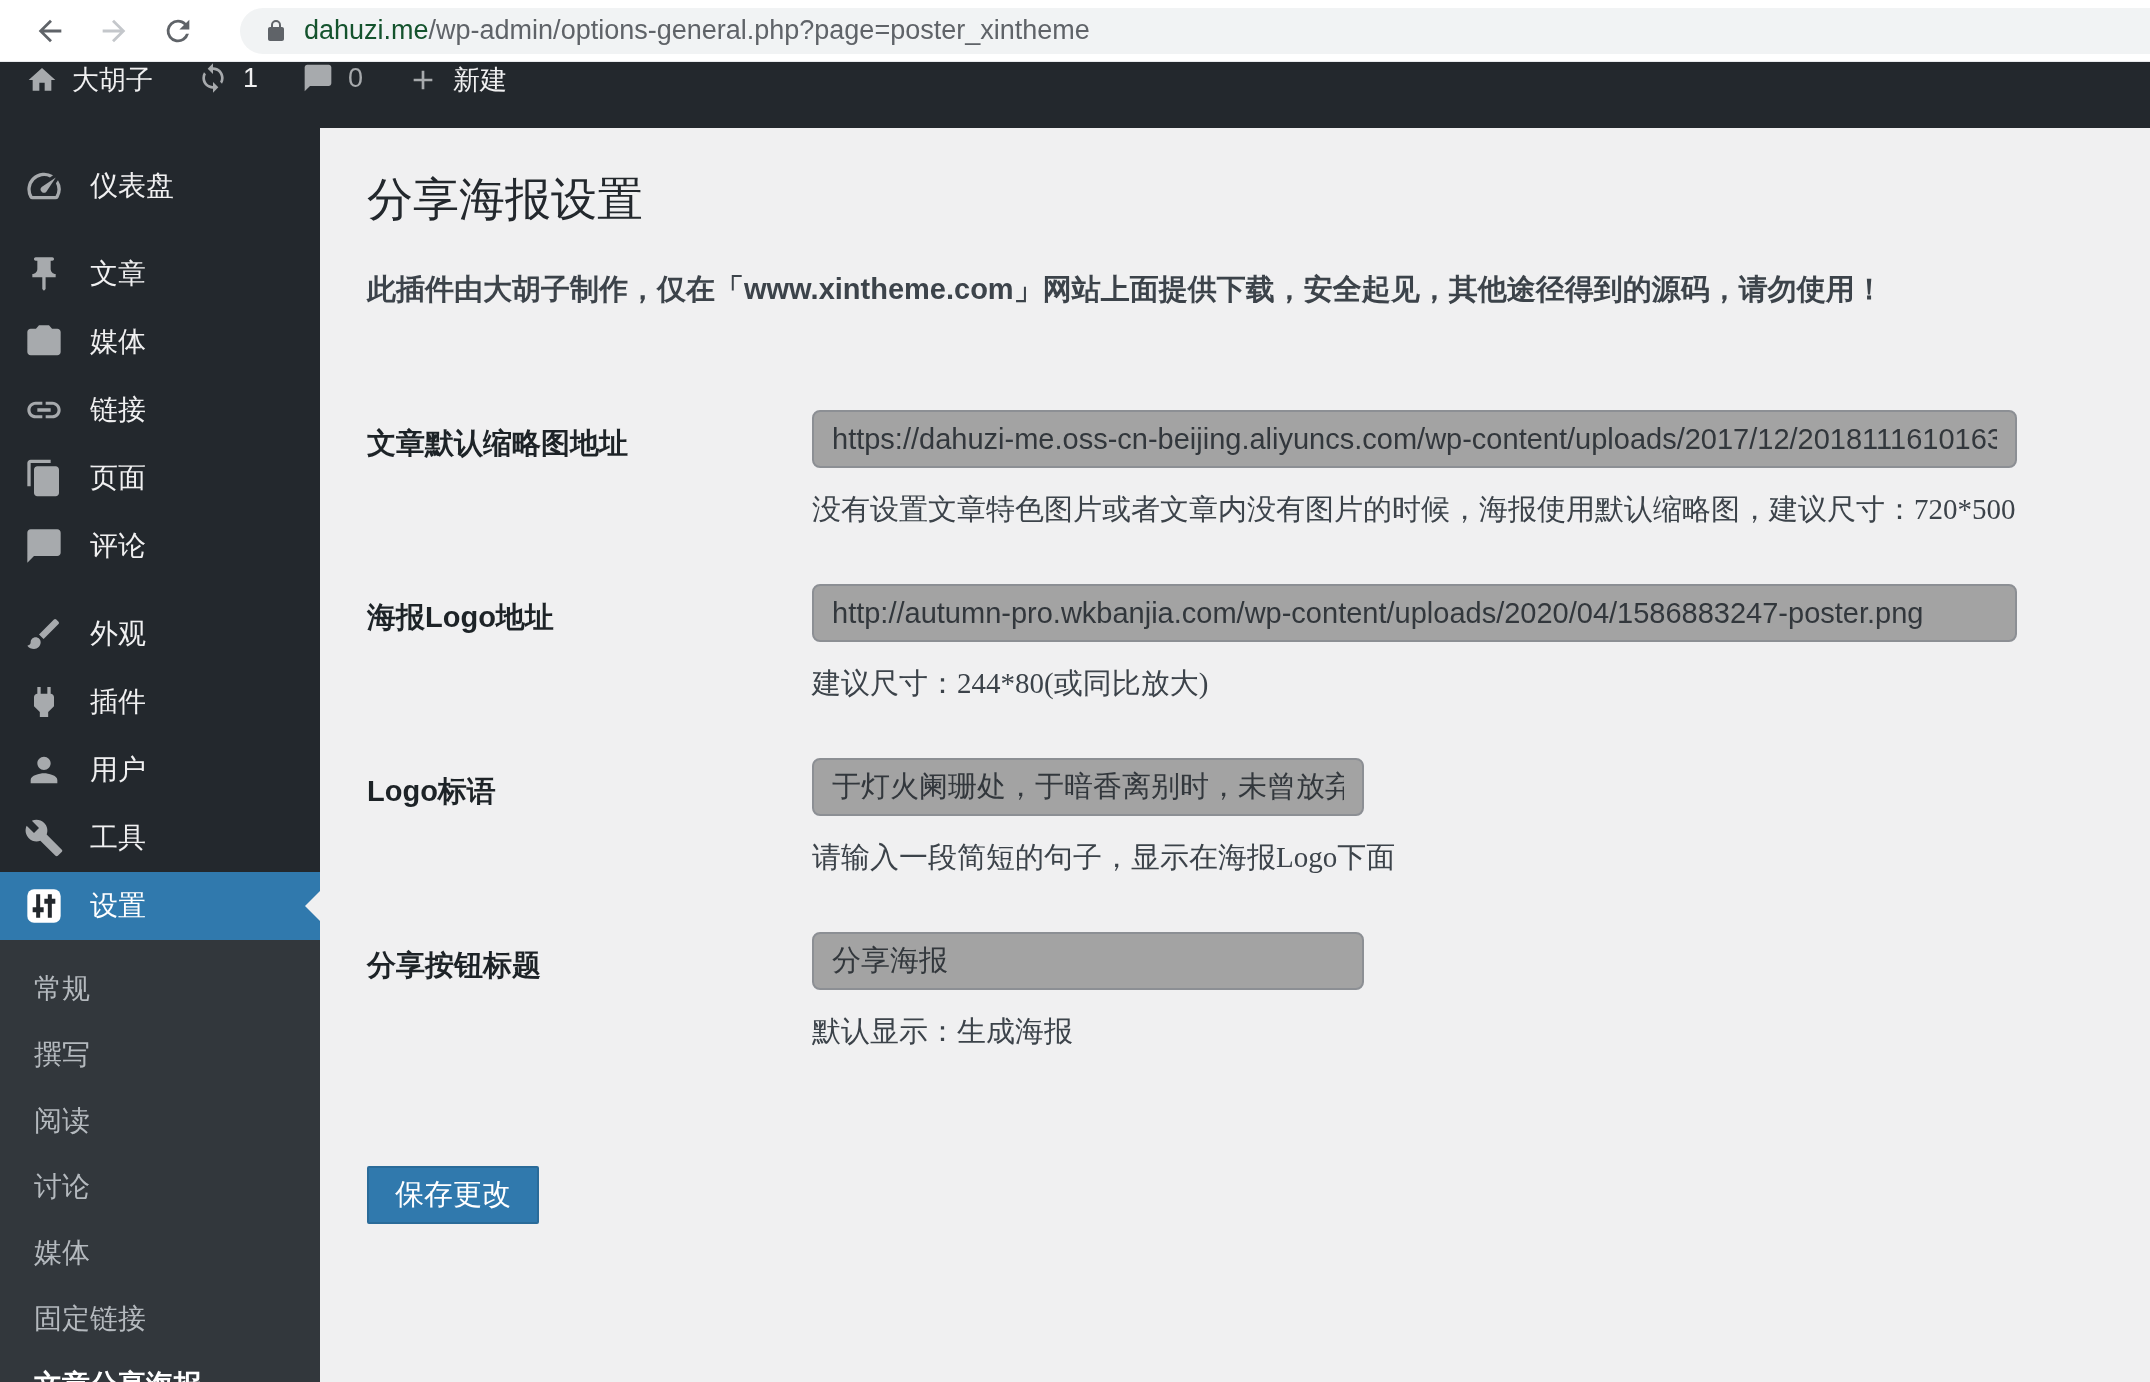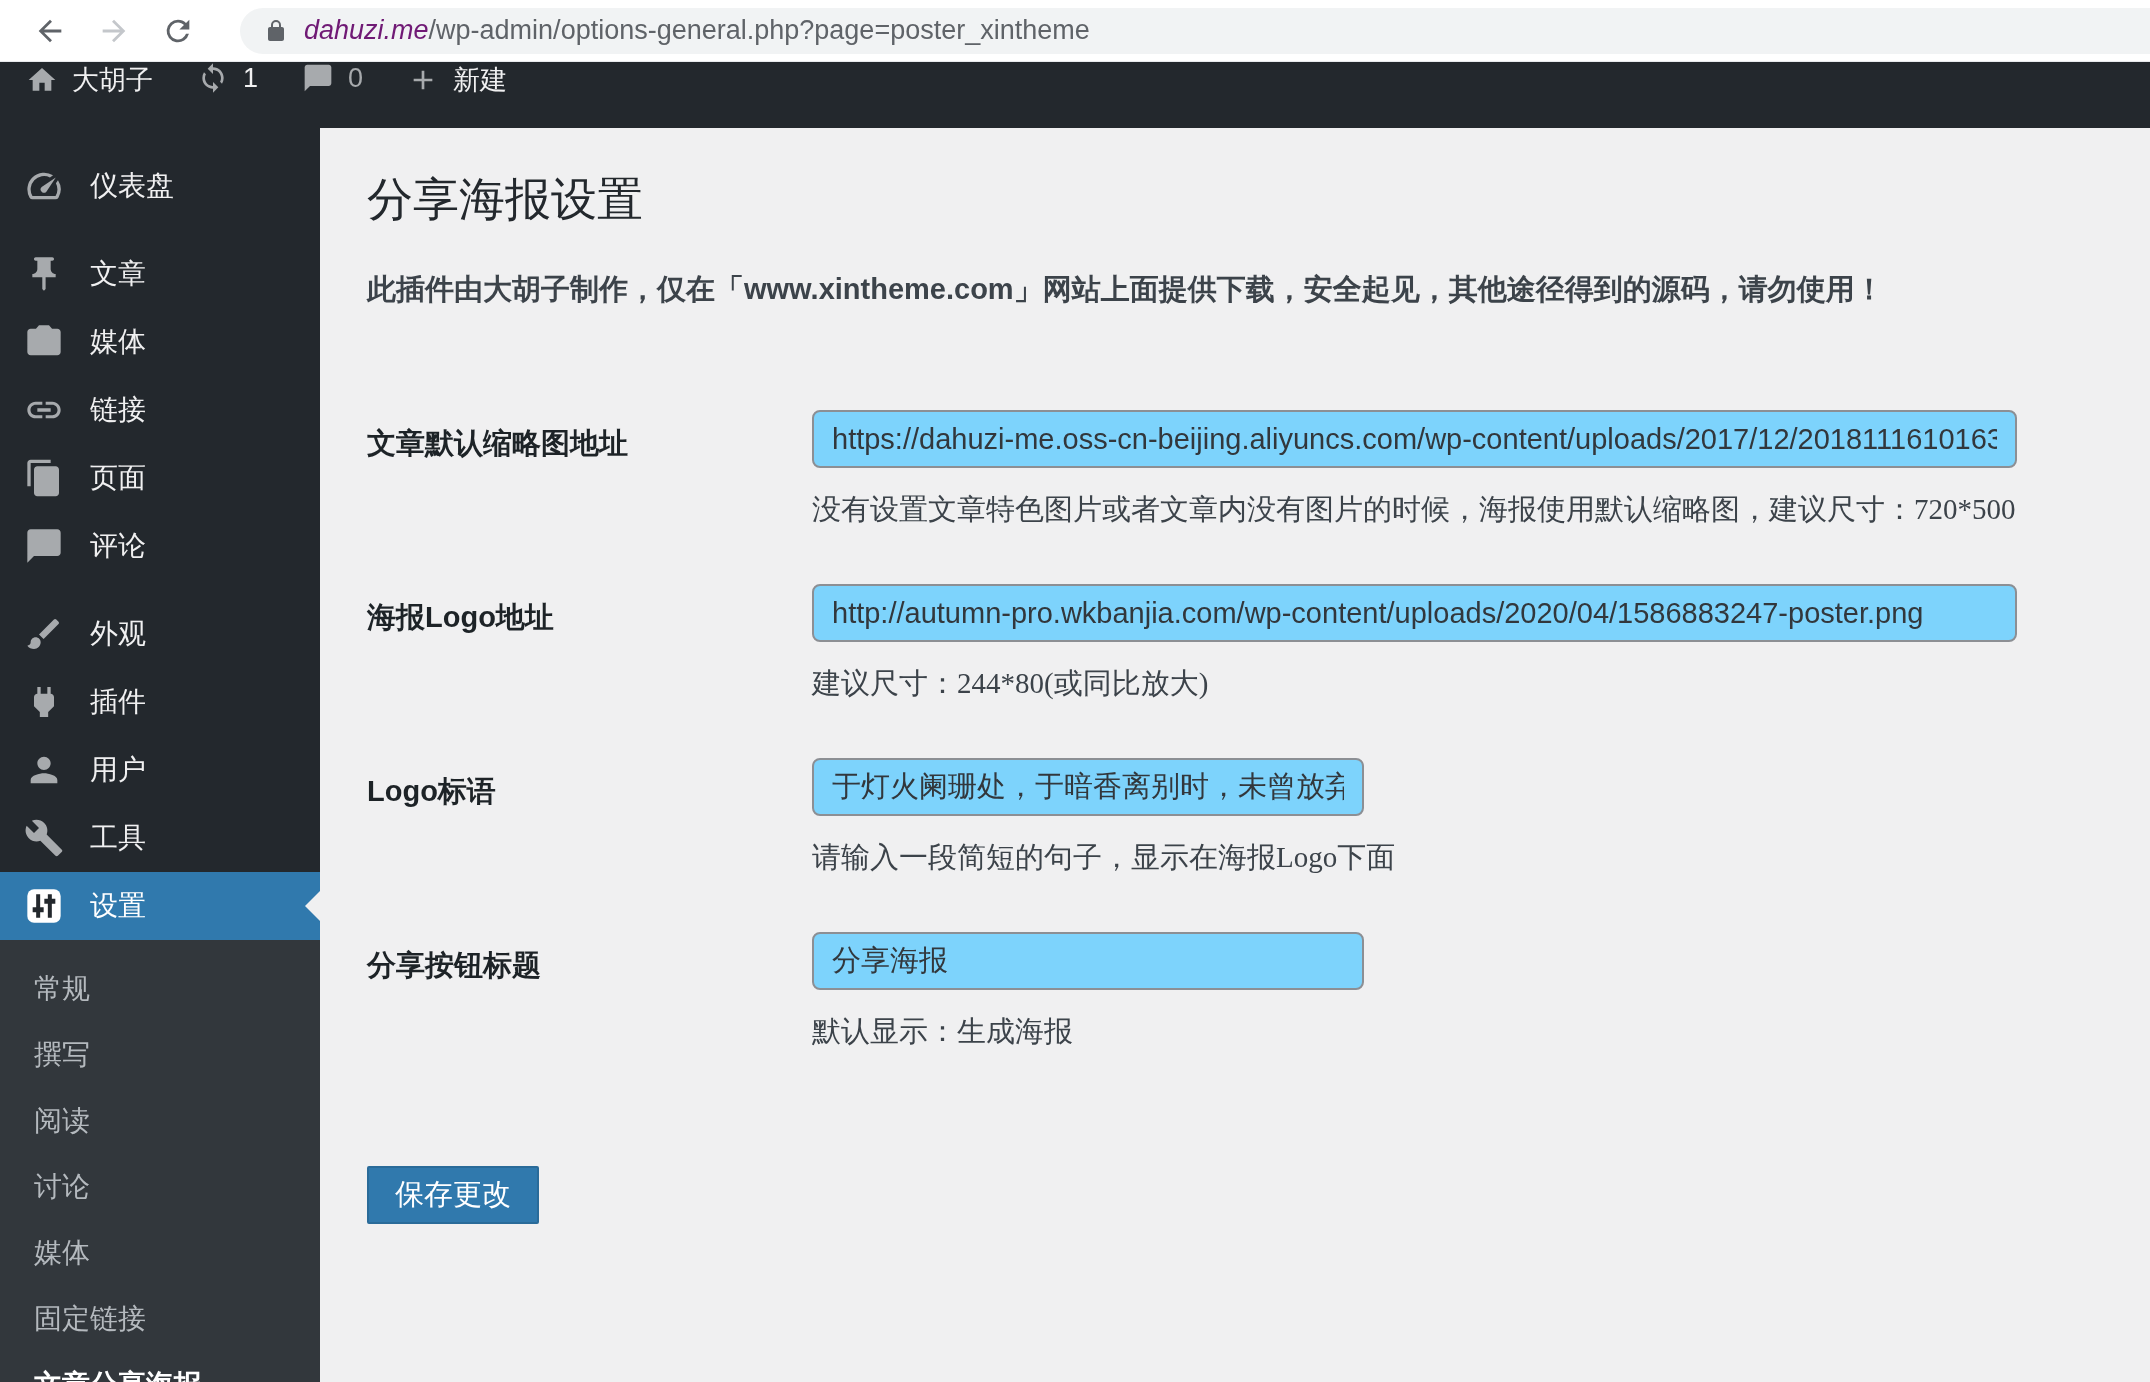--- a/index.html
+++ b/index.html
@@ -10,21 +10,21 @@
   .browser-bar { height:62px; background:#fff; display:flex; align-items:center;
     padding-left:30px; border-bottom:1px solid #e8eaed; }
   .nav-btn { width:40px; height:40px; display:flex; align-items:center; justify-content:center;
     margin-right:24px; color:#5f6368; }
   .nav-btn svg { width:34px; height:34px; fill:currentColor; }
   .nav-btn.disabled { color:#c4c7cb; }
   .url-pill { flex:1; height:46px; margin-left:18px; background:#f1f3f4;
     border-radius:23px 0 0 23px; display:flex; align-items:center; padding-left:24px; }
   .lock { width:24px; height:24px; fill:#5f6368; margin-right:16px; flex:none; }
   .url-text { font-size:27px; white-space:nowrap; }
-  .url-domain { color:#701a75;font-style:italic; }
+  .url-domain { color:#14532d; }
   .url-path { color:#5f6368; }
 
   
   .admin-bar { height:66px; background:#23282d; display:flex; align-items:flex-start;
     padding-left:26px; color:#f0f0f1; font-size:27px; }
   .ab-group { display:flex; align-items:center; margin-right:44px; cursor:pointer; }
   .ab-group svg { width:32px; height:32px; fill:#a7aaad; margin-right:14px; flex:none; }
   .ab-dim { color:#a7aaad; }
 
   
@@ -50,21 +50,21 @@
 
   
   .page { padding:44px 40px 0 47px; }
   h1 { font-size:46px; font-weight:400; color:#23282d; line-height:54px; }
   .notice { margin-top:44px; font-size:29px; font-weight:700; color:#3c434a; }
   .form { margin-top:100px; }
   .row { display:flex; margin-bottom:54px; }
   .label-col { width:445px; flex:none; font-size:29px; font-weight:700;
     color:#1d2327; padding-top:14px; }
   .field-col input { height:58px; border:2px solid #8c8f94; border-radius:8px;
-    background:#7dd3fc; font-size:29px; color:#32373c; padding:0 18px;
+    background:#a3a3a3; font-size:29px; color:#32373c; padding:0 18px;
     font-family:"Liberation Sans","DejaVu Sans",sans-serif; }
   .in-wide { width:1205px; }
   .in-narrow { width:552px; }
   .help { margin-top:22px; font-size:29px; color:#3c434a;font-family:Liberation Serif, serif; }
   .save-btn { margin-top:60px; height:58px; padding:0 26px; background:#3079ad;
     border:2px solid #2a6b99; border-radius:2px; color:#fff; font-size:29px;
     cursor:pointer; font-family:"Liberation Sans","DejaVu Sans",sans-serif; }
 </style>
 </head>
 <body>

